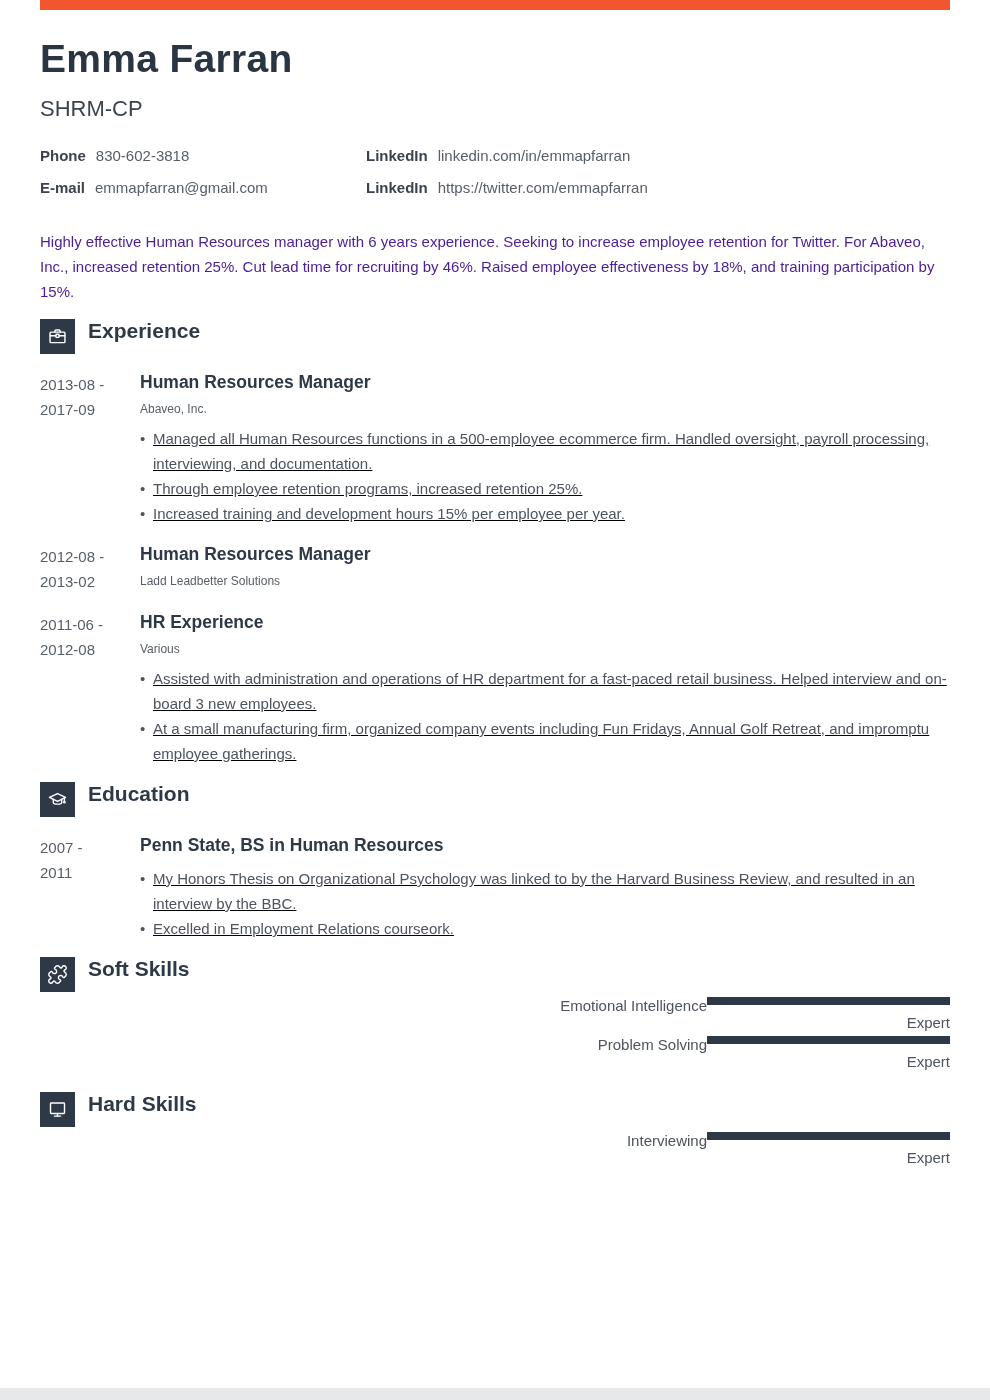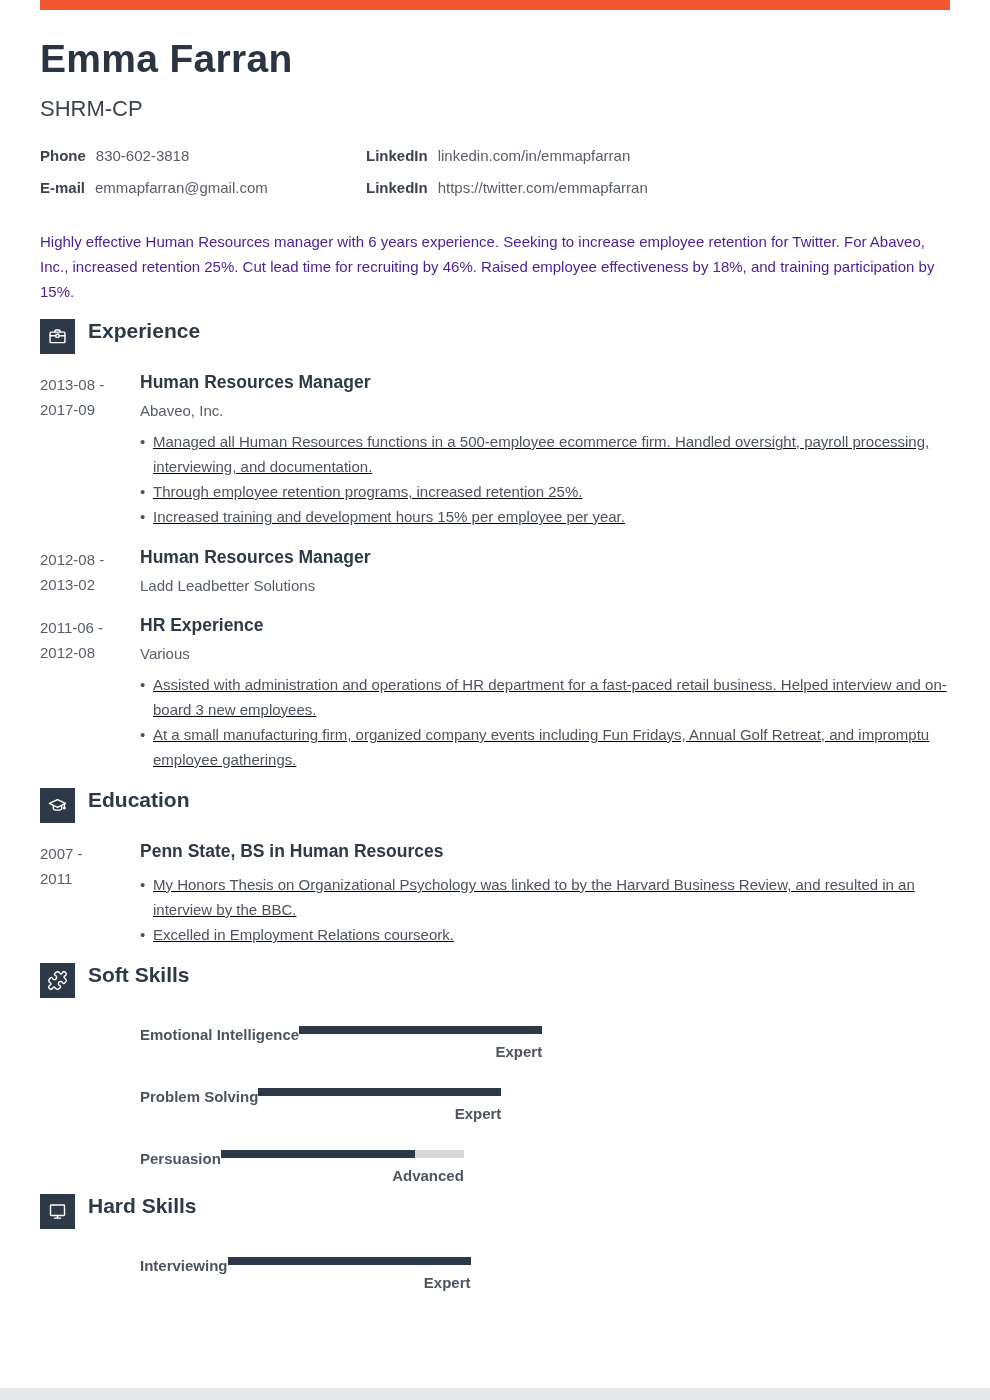--- a/index.html
+++ b/index.html
@@ -15,26 +15,26 @@
   .summary{margin-top:33px;font-size:15px;line-height:25px;color:#4c1d95;}
   .section-header{display:flex;align-items:flex-start;gap:13px;margin-top:16px;}
   .section-header.first{margin-top:12px;}
   .icon-box{width:35px;height:35px;background:#2e3947;display:flex;align-items:center;justify-content:center;flex:none;}
   .icon-box svg{display:block;}
   .section-title{font-size:21px;font-weight:700;color:#2e3947;}
   .entry{display:flex;margin-top:18px;}
   .entry-dates{width:100px;flex:none;font-size:15px;color:#575e67;line-height:25px;}
   .entry-body{flex:1;min-width:0;}
   .entry-title{font-size:17.5px;font-weight:700;color:#2e3947;line-height:21px;}
-  .entry-subtitle{font-size:15px;color:#575e67;margin-top:9px;}
+  .entry-subtitle{font-size:12px;color:#575e67;margin-top:9px;}
   ul.bullets{margin:10px 0 0;padding:0;list-style:none;text-decoration:underline;}
   ul.bullets li{font-size:15px;color:#4d545e;line-height:25px;padding-left:13px;position:relative;}
   ul.bullets li::before{content:"\2022";position:absolute;left:0;color:#4d545e;}
   .skills{margin-top:4px;}
-  .skill-row{display:flex;justify-content:flex-start;align-items:flex-start;margin-top:28px;font-weight:bold;}
+  .skill-row{display:flex;justify-content:flex-end;align-items:flex-start;margin-top:5px;}
   .skill-name{margin-left:100px;font-size:15px;color:#4d545e;line-height:18px;}
   .skill-right{width:243px;flex:none;}
   .skill-bar{height:8px;background:#d8d8d8;overflow:hidden;}
   .skill-fill{height:100%;background:#2e3947;}
   .skill-level{text-align:right;font-size:15px;color:#4d545e;margin-top:9px;}
   .page-end{position:absolute;left:0;right:0;bottom:0;height:12px;background:#e6e8ea;}
 </style>
 </head>
 <body>
 
@@ -167,32 +167,23 @@
     </div>
     <div class="skill-row">
       <span class="skill-name">Problem Solving</span>
       <span class="skill-right">
         <span class="skill-bar" style="display:block">
           <span class="skill-fill" style="display: block; width: 100%; background: rgb(46, 57, 71);"></span>
         </span>
         <span class="skill-level" style="display:block">Expert</span>
       </span>
     </div>
-    <div class="skill-row">
-      <span class="skill-name">Persuasion</span>
-      <span class="skill-right">
-        <span class="skill-bar" style="display:block">
-          <span class="skill-fill" style="display: block; width: 80%; background: rgb(46, 57, 71);"></span>
-        </span>
-        <span class="skill-level" style="display:block">Advanced</span>
-      </span>
-    </div>
-  </div>
-
-  <div class="section-header" style="margin-top:10px;">
+  </div>
+
+  <div class="section-header" style="margin-top:22px;">
     <span class="icon-box" style="background: rgb(46, 57, 71);">
       <svg width="21" height="21" viewBox="0 0 24 24" fill="none" stroke="#ffffff" stroke-width="1.6" stroke-linecap="round" stroke-linejoin="round">
         <rect x="4" y="4.5" width="16" height="12" rx="0.8"></rect>
         <path d="M12 16.5v2.9"></path>
         <path d="M8.5 19.6h7"></path>
       </svg>
     </span>
     <span class="section-title">Hard Skills</span>
   </div>
 

